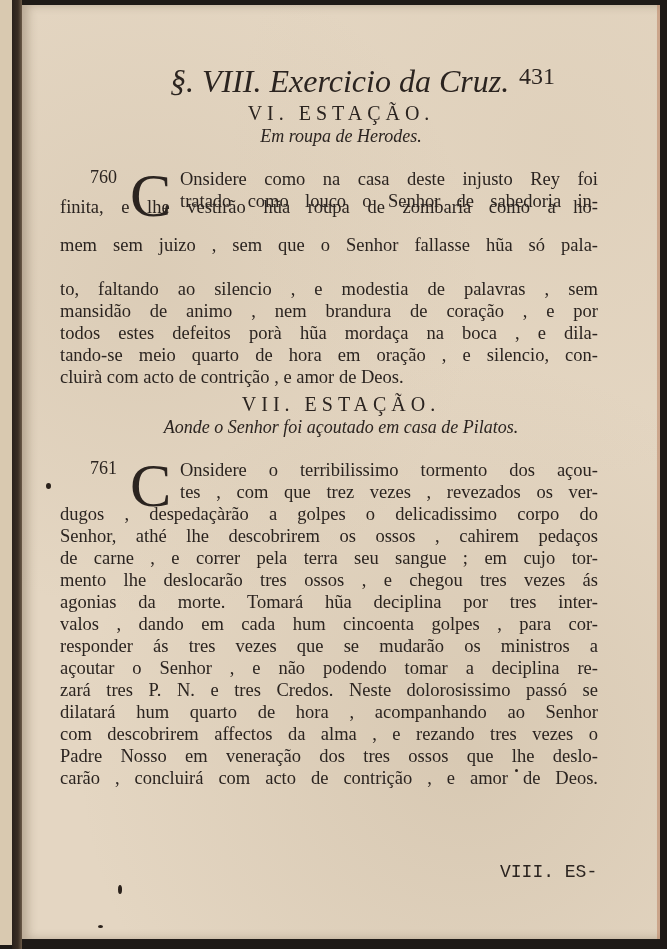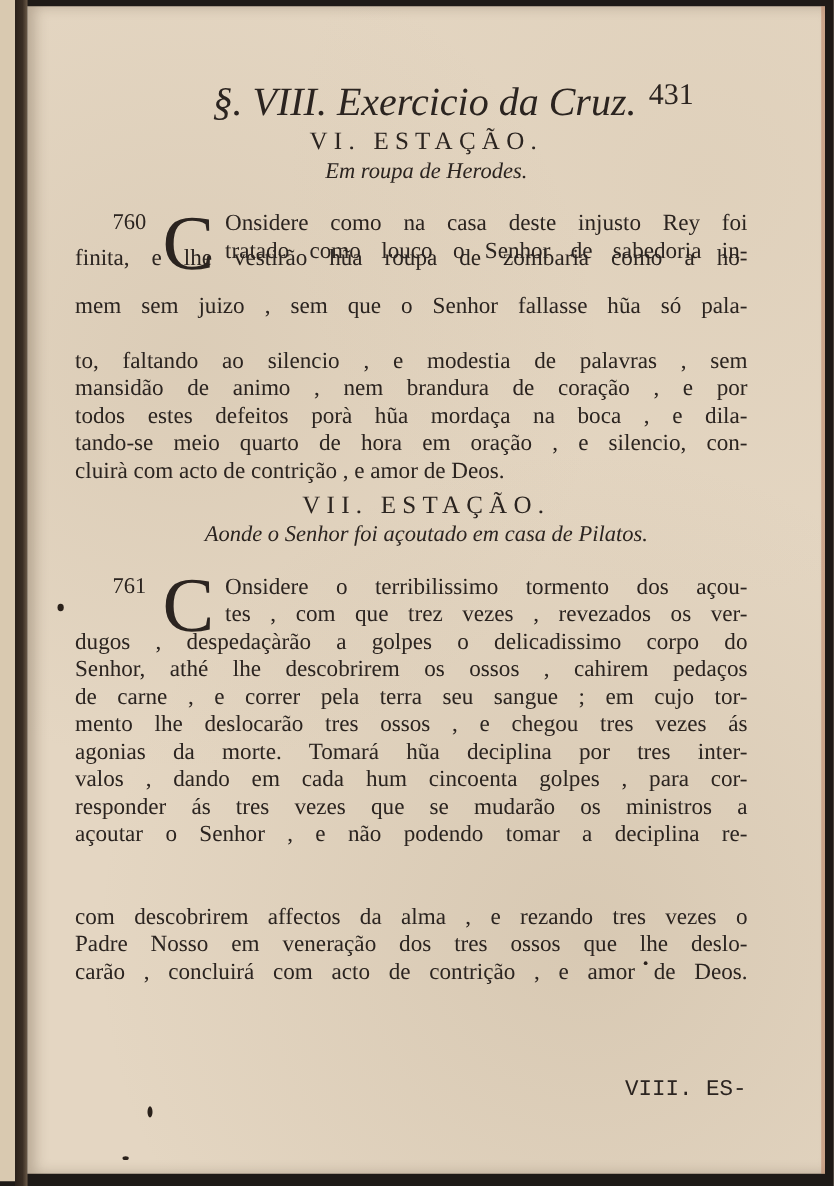--- a/index.html
+++ b/index.html
@@ -110,20 +110,22 @@
   <div class="line" style="left:158px; top:455px; width:418px;">Onsidere o terribilissimo tormento dos açou-</div>
   <div class="line" style="left:158px; top:477px; width:418px;">tes , com que trez vezes , revezados os ver-</div>
   <div class="line" style="left:38px; top:499px; width:538px;">dugos , despedaçàrão a golpes o delicadissimo corpo do</div>
   <div class="line" style="left:38px; top:521px; width:538px;">Senhor, athé lhe descobrirem os ossos , cahirem pedaços</div>
   <div class="line" style="left:38px; top:543px; width:538px;">de carne , e correr pela terra seu sangue ; em cujo tor-</div>
   <div class="line" style="left:38px; top:565px; width:538px;">mento lhe deslocarão tres ossos , e chegou tres vezes ás</div>
   <div class="line" style="left:38px; top:587px; width:538px;">agonias da morte. Tomará hũa deciplina por tres inter-</div>
   <div class="line" style="left:38px; top:609px; width:538px;">valos , dando em cada hum cincoenta golpes , para cor-</div>
   <div class="line" style="left:38px; top:631px; width:538px;">responder ás tres vezes que se mudarão os ministros a</div>
   <div class="line" style="left:38px; top:653px; width:538px;">açoutar o Senhor , e não podendo tomar a deciplina re-</div>
+  <div class="line" style="left:38px; top:675px; width:538px;">zará tres P. N. e tres Credos. Neste dolorosissimo passó se</div>
+  <div class="line" style="left:38px; top:697px; width:538px;">dilatará hum quarto de hora , acompanhando ao Senhor</div>
   <div class="line" style="left:38px; top:719px; width:538px;">com descobrirem affectos da alma , e rezando tres vezes o</div>
   <div class="line" style="left:38px; top:741px; width:538px;">Padre Nosso em veneração dos tres ossos que lhe deslo-</div>
   <div class="line" style="left:38px; top:763px; width:538px;">carão , concluirá com acto de contrição , e amor de Deos.</div>
 
   <div class="catchword">VIII. ES-</div>
 
   <div class="blot" style="left:24px; top:478px; width:5px; height:6px;"></div>
   <div class="blot" style="left:96px; top:880px; width:4px; height:9px;"></div>
   <div class="blot" style="left:76px; top:920px; width:5px; height:3px;"></div>
   <div class="blot" style="left:493px; top:764px; width:3px; height:3px;"></div>

